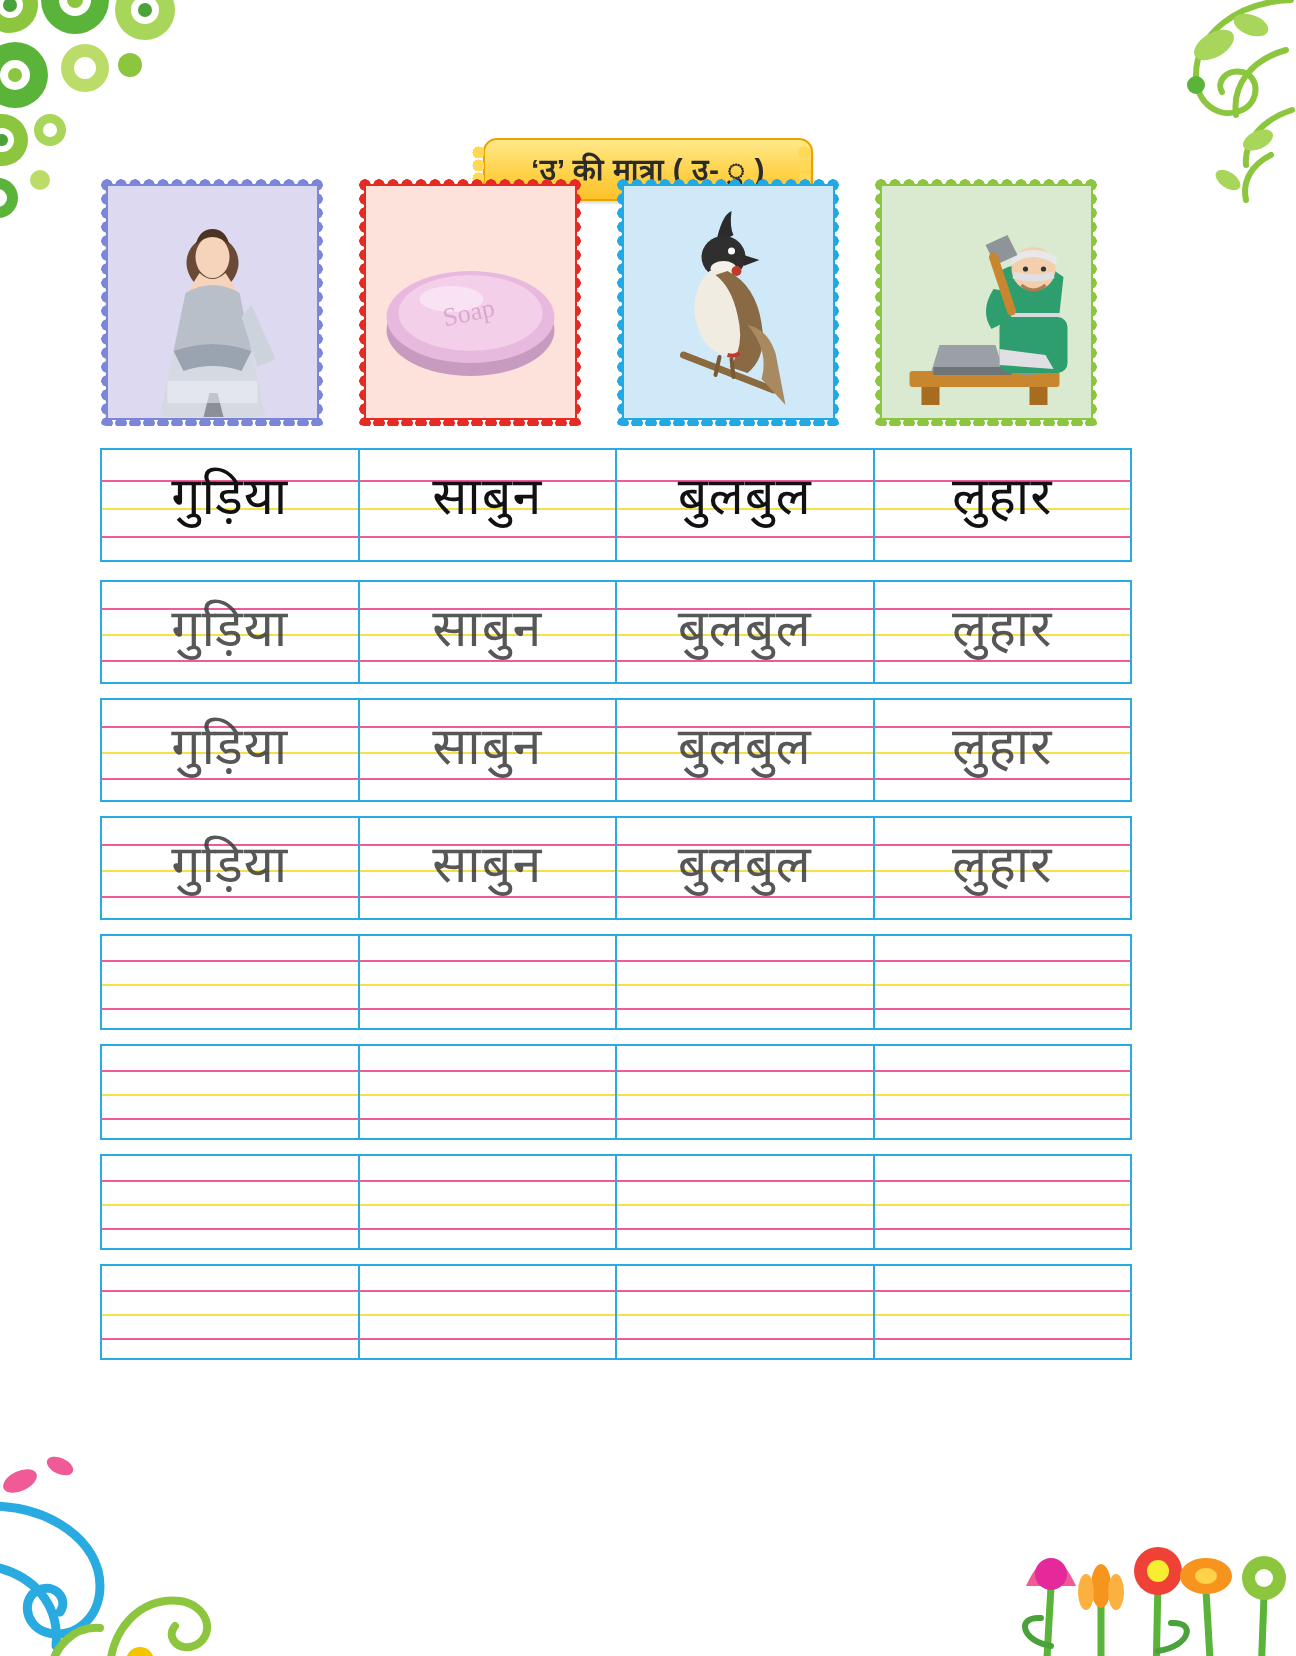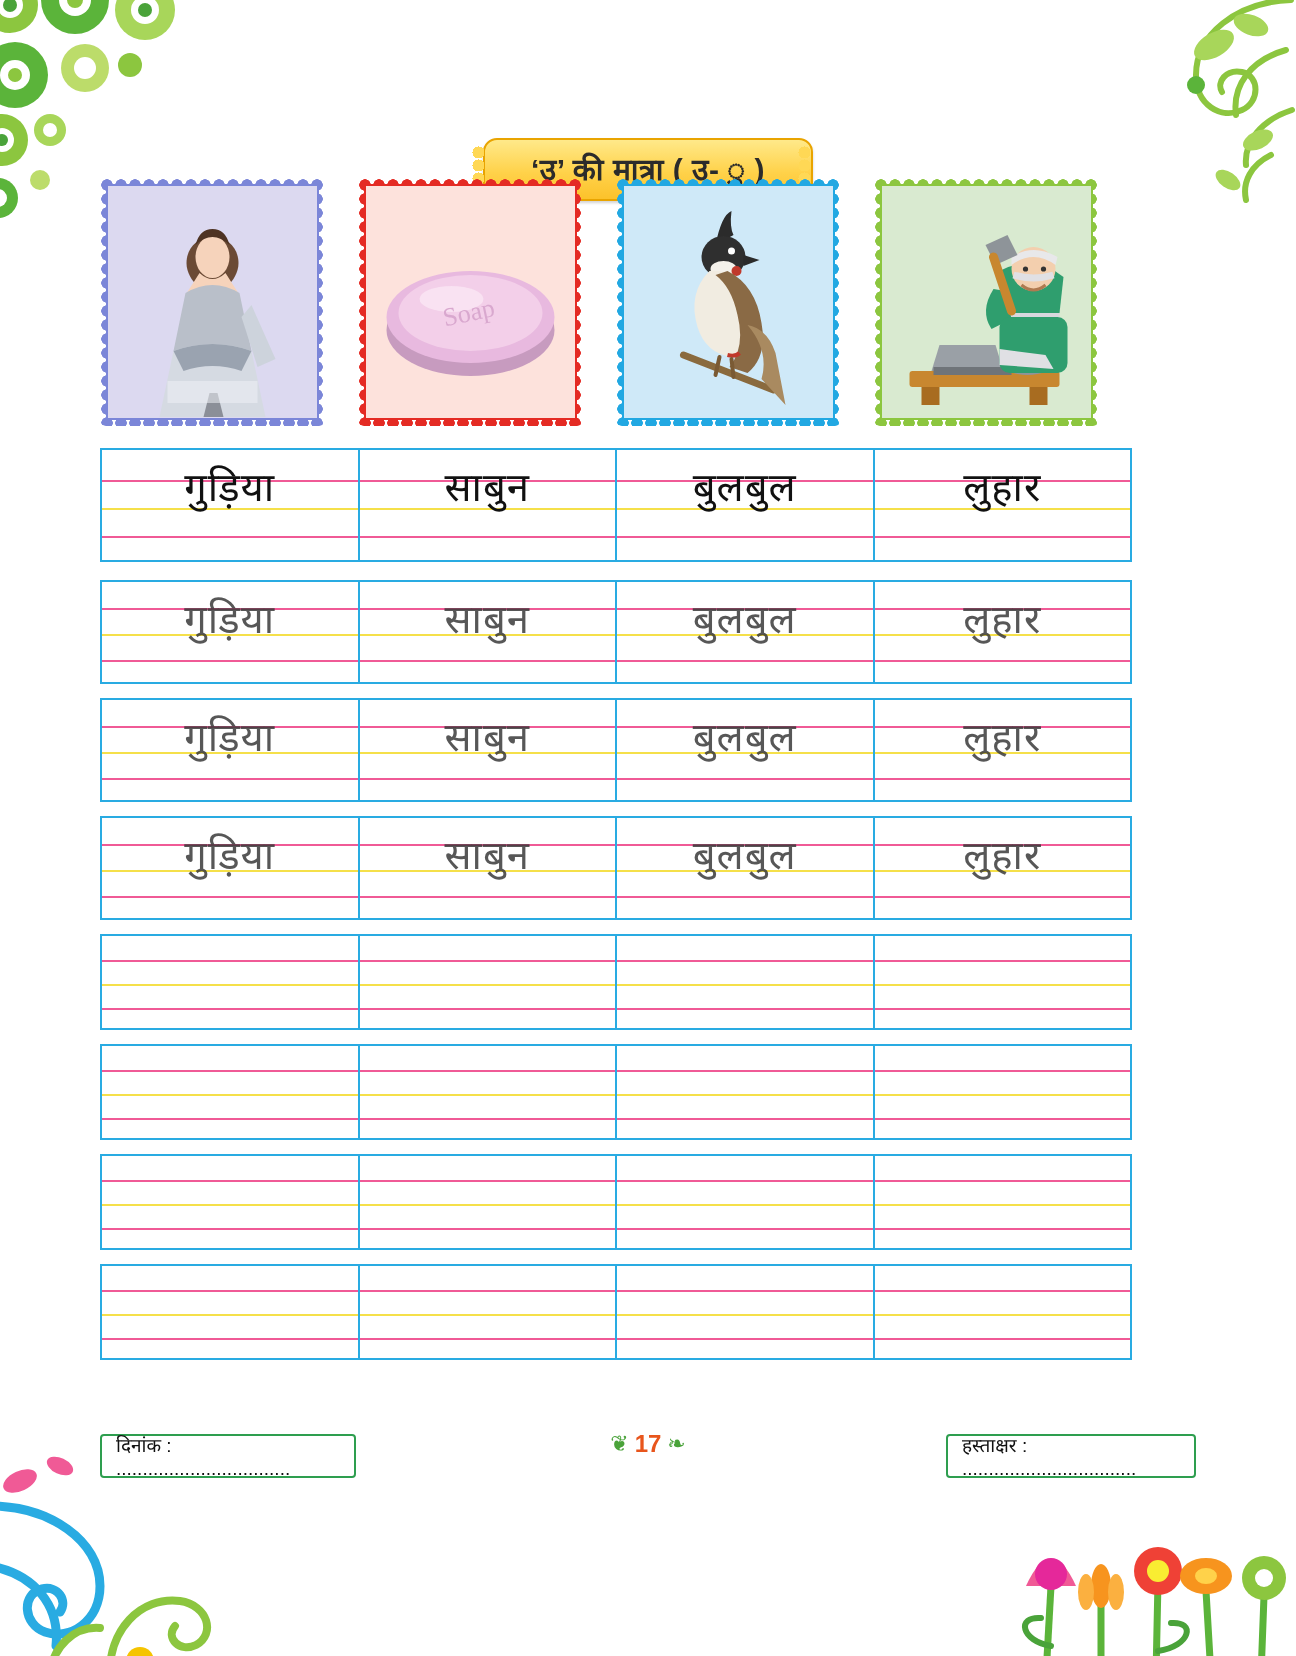--- a/index.html
+++ b/index.html
@@ -79,21 +79,21 @@
   }
   .cell:last-child{border-right:none;}
   
   .rules{position:absolute;inset:0;}
   .rule{position:absolute;left:0;right:0;height:1.5px;}
   .r-pink{background:#f05a96;}
   .r-yellow{background:#f5e04a;}
 
   .word{
     position:absolute;left:0;right:0;top:8px;text-align:center;
-    font-size:40px;color:#111;font-family:"Liberation Sans", sans-serif;
+    font-size:52px;color:#111;font-family:"Liberation Sans", sans-serif;
     letter-spacing:1px;
   }
   .word.dot-style{
     color:#3a3a3a;
     opacity:.85;
   }
 
   
   .footer{position:absolute;left:100px;right:100px;bottom:176px;height:46px;}
   .fbox{
@@ -558,27 +558,14 @@
           <div class="rules">
             <div class="rule r-pink" style="top:24px"></div>
             <div class="rule r-yellow" style="top:48px"></div>
             <div class="rule r-pink" style="top:72px"></div>
           </div>
         </div>
     </div>
 
   </div>
 
-  <div class="footer">
-    <div class="fbox fbox-left">
-      <span>दिनांक : .................................</span>
-    </div>
-    <div class="page-num">
-      <span class="swirl">❦</span>
-      <span class="num">17</span>
-      <span class="swirl">❧</span>
-    </div>
-    <div class="fbox fbox-right">
-      <span>हस्ताक्षर : .................................</span>
-    </div>
-  </div>
 
 </div>
 
 </body></html>

